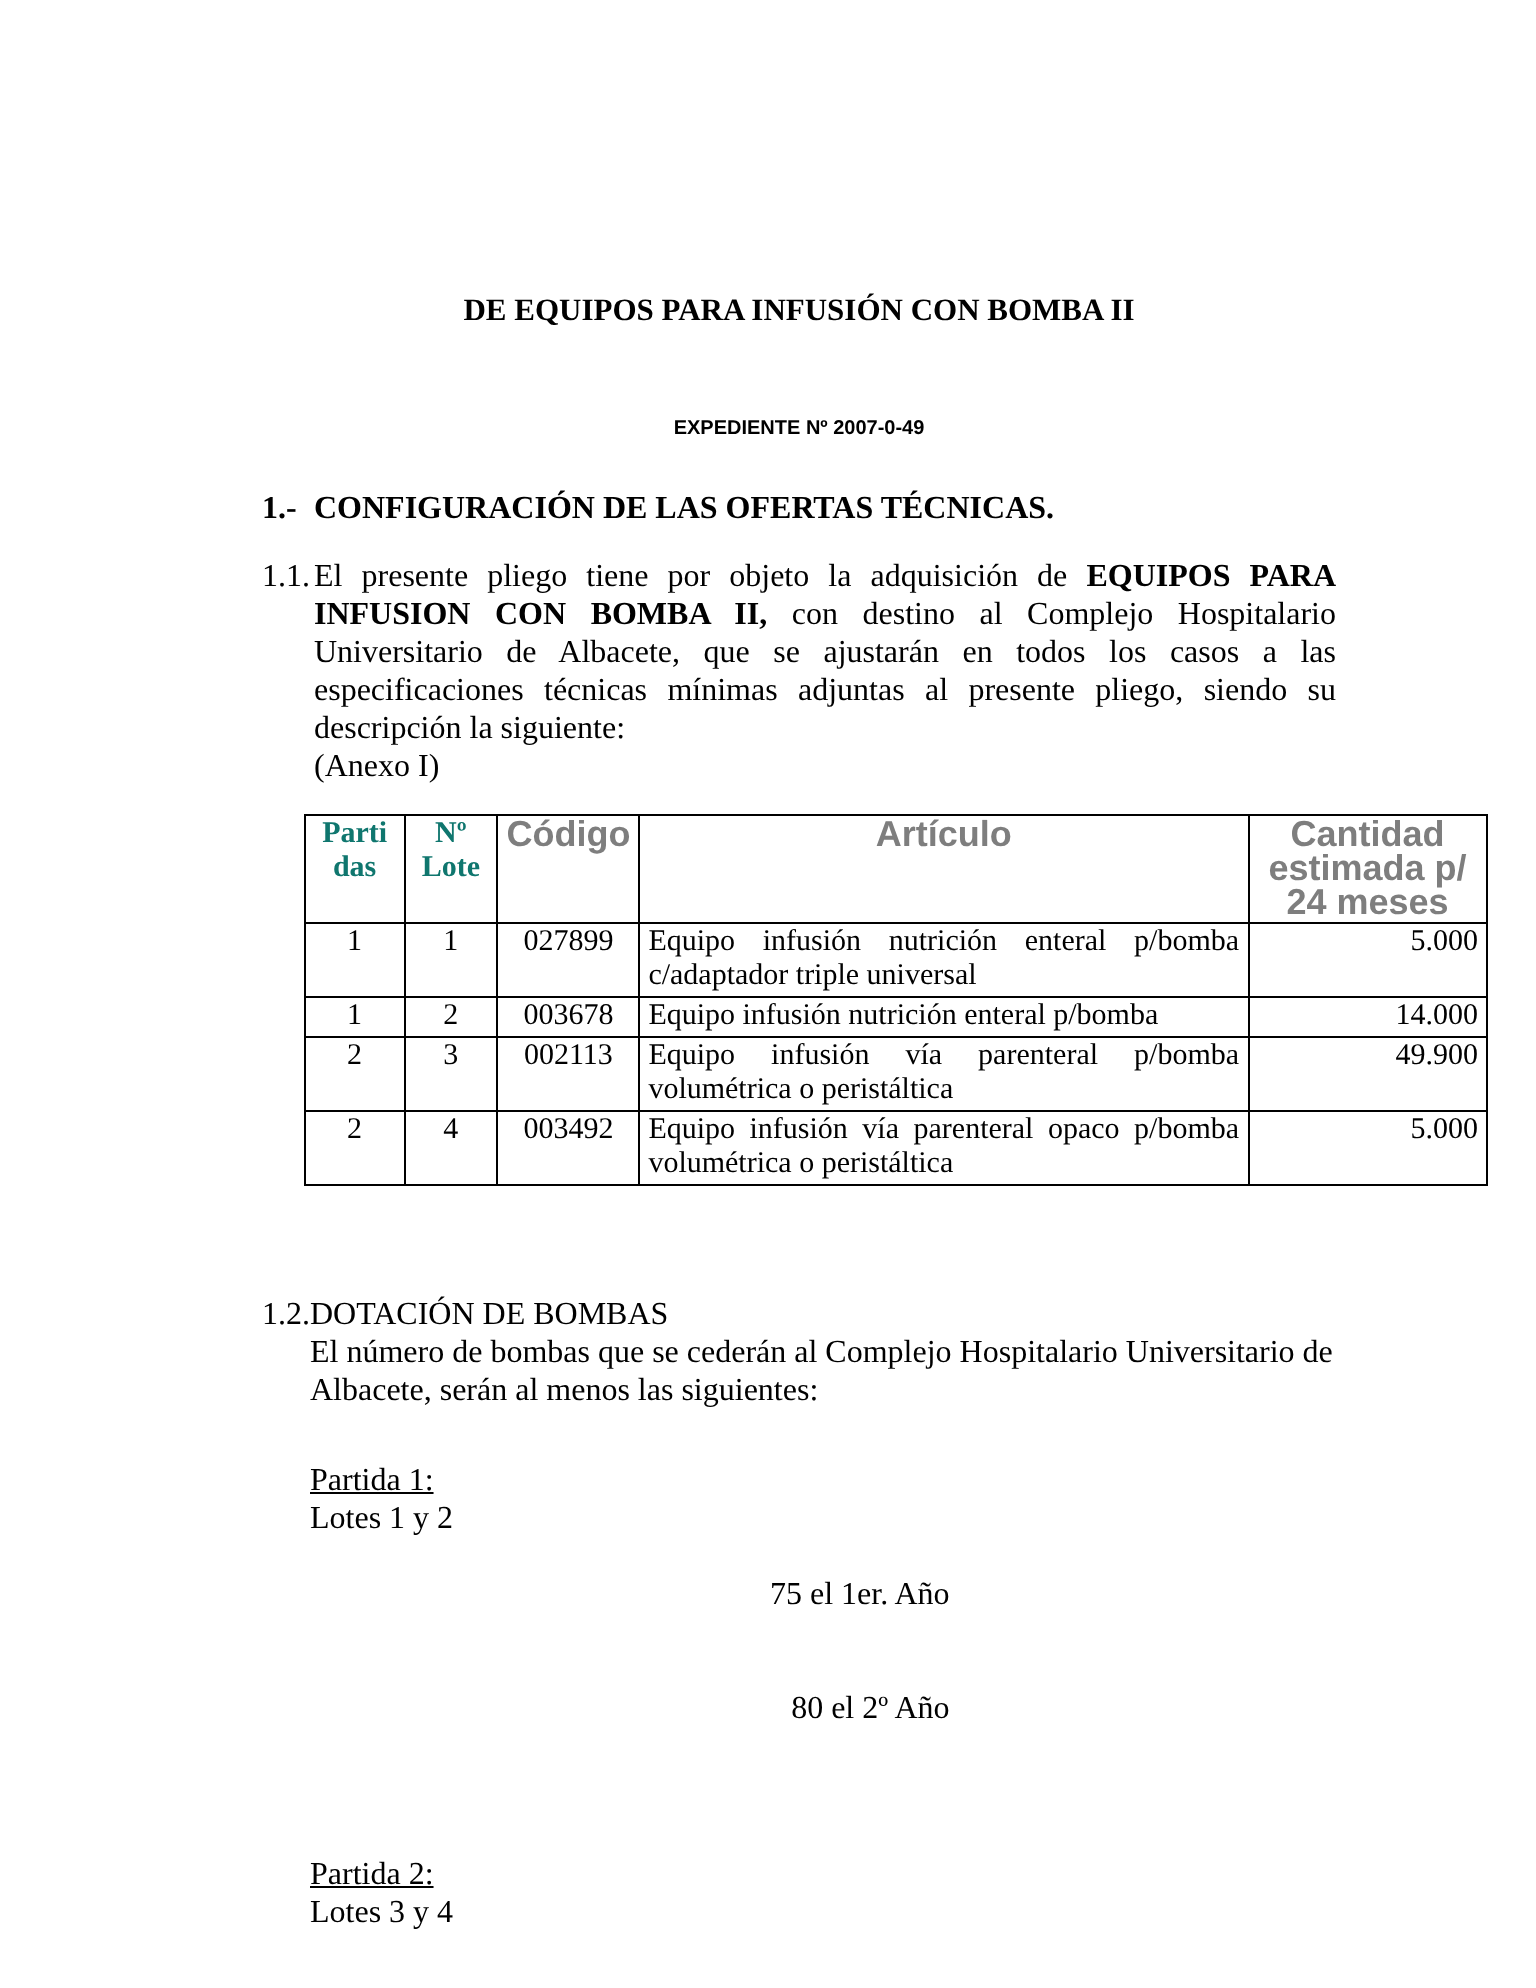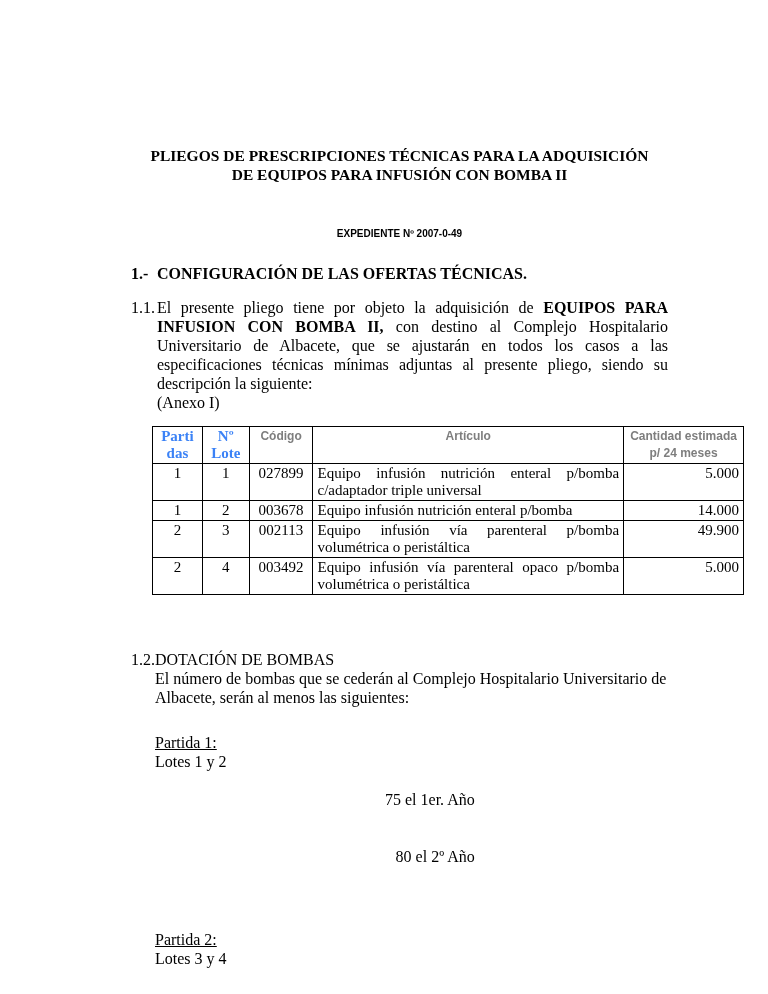--- a/index.html
+++ b/index.html
@@ -58,28 +58,28 @@
   }
   table.articles th, table.articles td{
     border:1px solid #000;
     padding:1px 4px;
     vertical-align:top;
   }
   th.hdr-black{
     font-family:"Liberation Serif", serif;
     font-weight:bold;
     text-align:center;
-    color:#3b82f6;
+    color:#0f766e;
   }
   th.hdr-gray{
     font-family:"Liberation Sans", sans-serif;
     font-weight:bold;
     color:var(--header-gray,#7e7e7e);
     text-align:center;
-    font-size:12px;
+    font-size:18px;
   }
   td.c{text-align:center;}
   td.art{text-align:justify;}
   td.qty{text-align:right;vertical-align:middle;padding-right:6px;}
   .col-partidas{width:41px;}
   .col-lote{width:38px;}
   .col-codigo{width:55px;}
   .col-articulo{width:306px;}
   .col-cantidad{width:112px;}
   .sec12{
@@ -98,21 +98,20 @@
   .partida-row{display:flex;}
   .partida-row .lotes{width:230px;flex:0 0 230px;}
   .partida-row .years{white-space:pre-wrap;text-align:right;}
 </style>
 </head>
 <body>
 
 <div class="page">
 
   <div class="title">
-    <div>PLIEGOS DE PRESCRIPCIONES TÉCNICAS PARA LA ADQUISICIÓN</div>
     <div>DE EQUIPOS PARA INFUSIÓN CON BOMBA II</div>
   </div>
 
   <div class="expediente">EXPEDIENTE Nº 2007-0-49</div>
 
   <div class="sec1">
     <div class="num">1.-</div>
     <div>CONFIGURACIÓN DE LAS OFERTAS TÉCNICAS.</div>
   </div>
 

